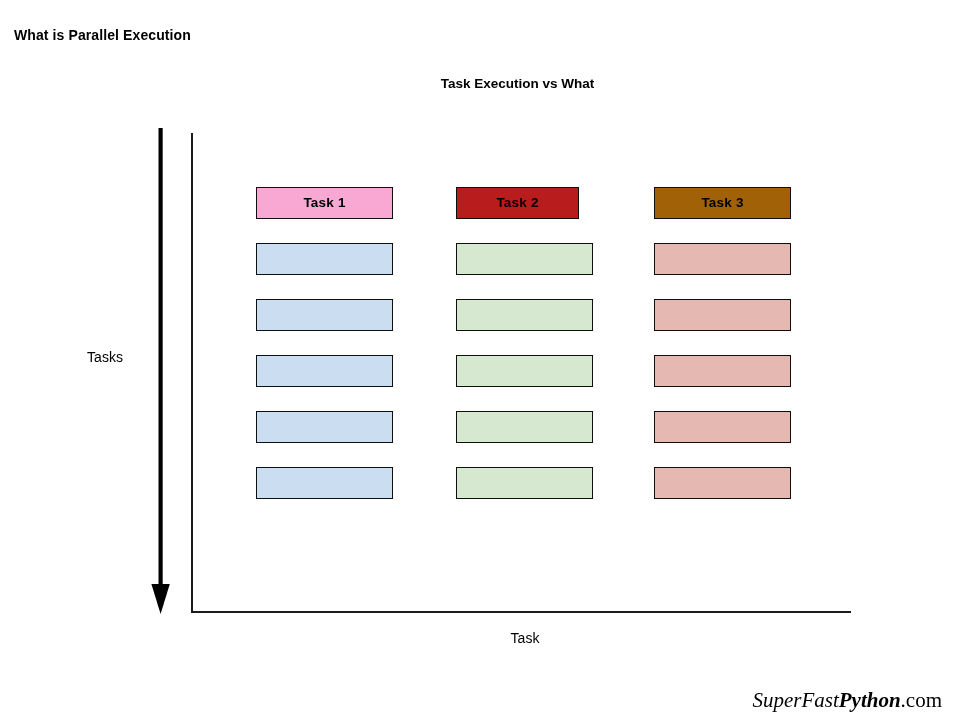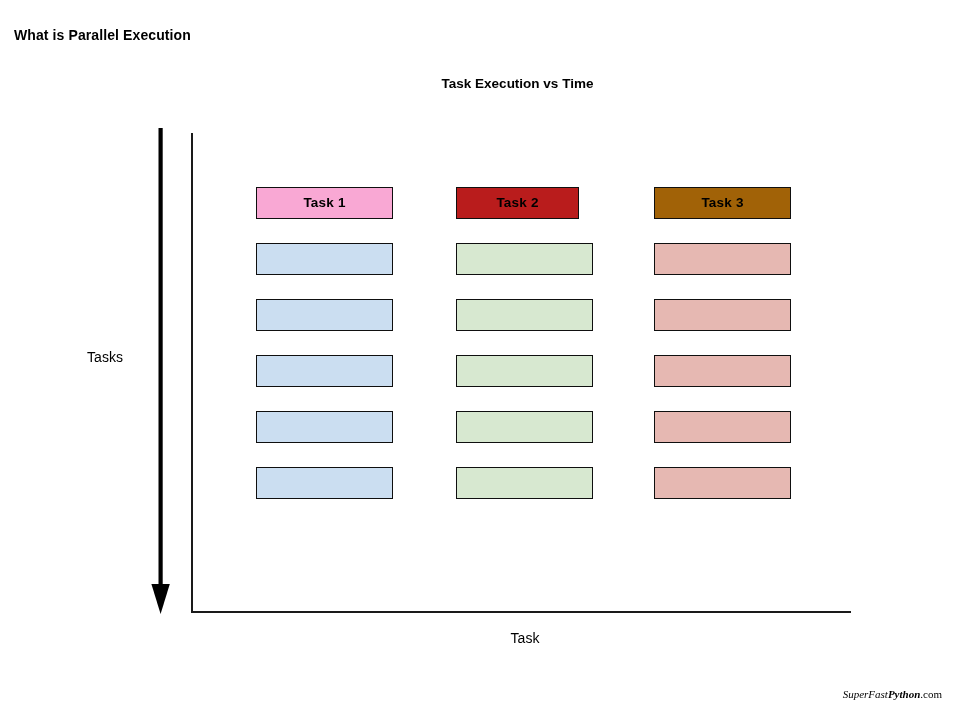--- a/index.html
+++ b/index.html
@@ -109,35 +109,35 @@
     font-weight: bold;
     color: #000000;
     letter-spacing: 0.2px;
     line-height: 1;
   }
 
   #footer-watermark {
     position: absolute;
     right: 18px;
     top: 688px;
-    font-size: 11px;
+    font-size: 21px;
     white-space: nowrap;
     font-family: "Liberation Serif", serif;
   }
   .wm-super { font-style: italic; font-weight: normal; }
   .wm-python { font-style: italic; font-weight: bold; }
   .wm-com { font-style: normal; font-weight: normal; }
 </style>
 </head>
 <body>
 
 <div id="page-title">What is Parallel Execution</div>
 
 <div id="chart-title">
-  <span id="chart-title-inner">Task Execution vs Time</span>
+  <span id="chart-title-inner">Task Execution vs What</span>
 </div>
 
 <div id="plot-area">
 
   <div class="axis-line" id="y-axis"></div>
   <div class="axis-line" id="x-axis"></div>
 
   <svg id="time-arrow" viewBox="0 0 26 488" xmlns="http://www.w3.org/2000/svg">
     <rect x="10.5" y="0" width="4.2" height="458" fill="#000000"></rect>
     <polygon points="12.6,486 3.4,456 21.8,456" fill="#000000"></polygon>

